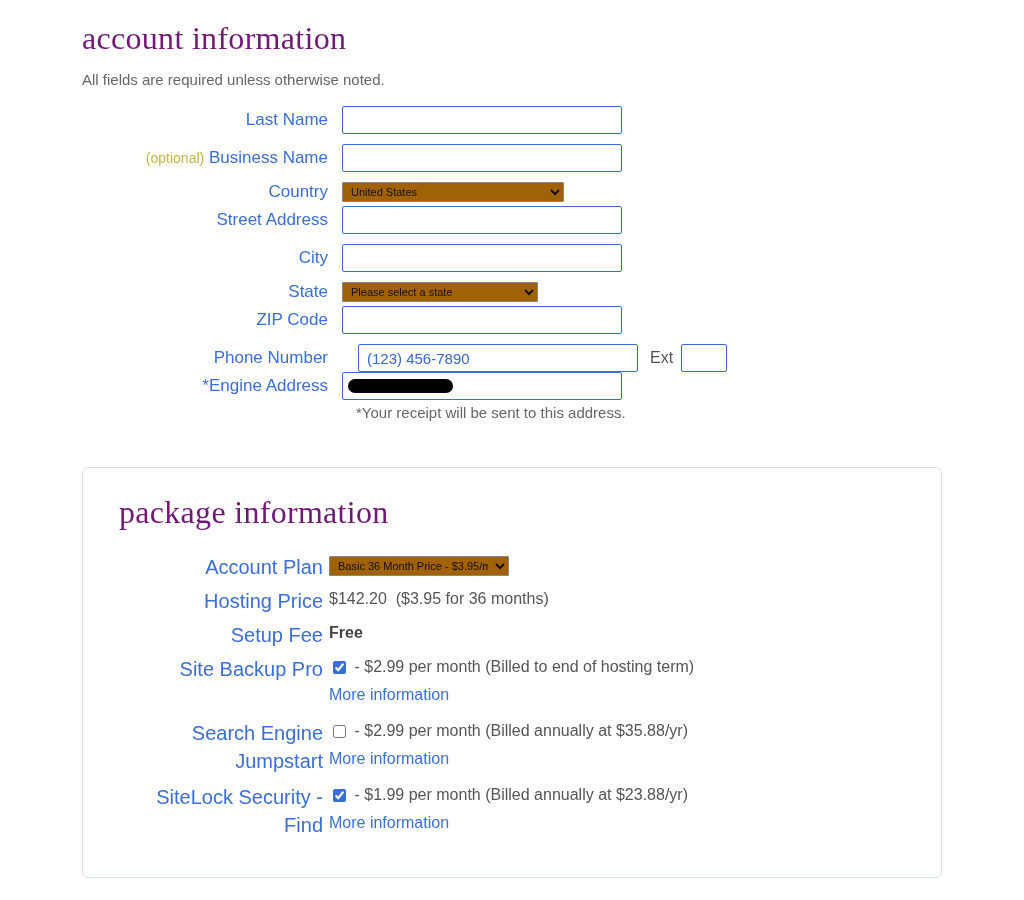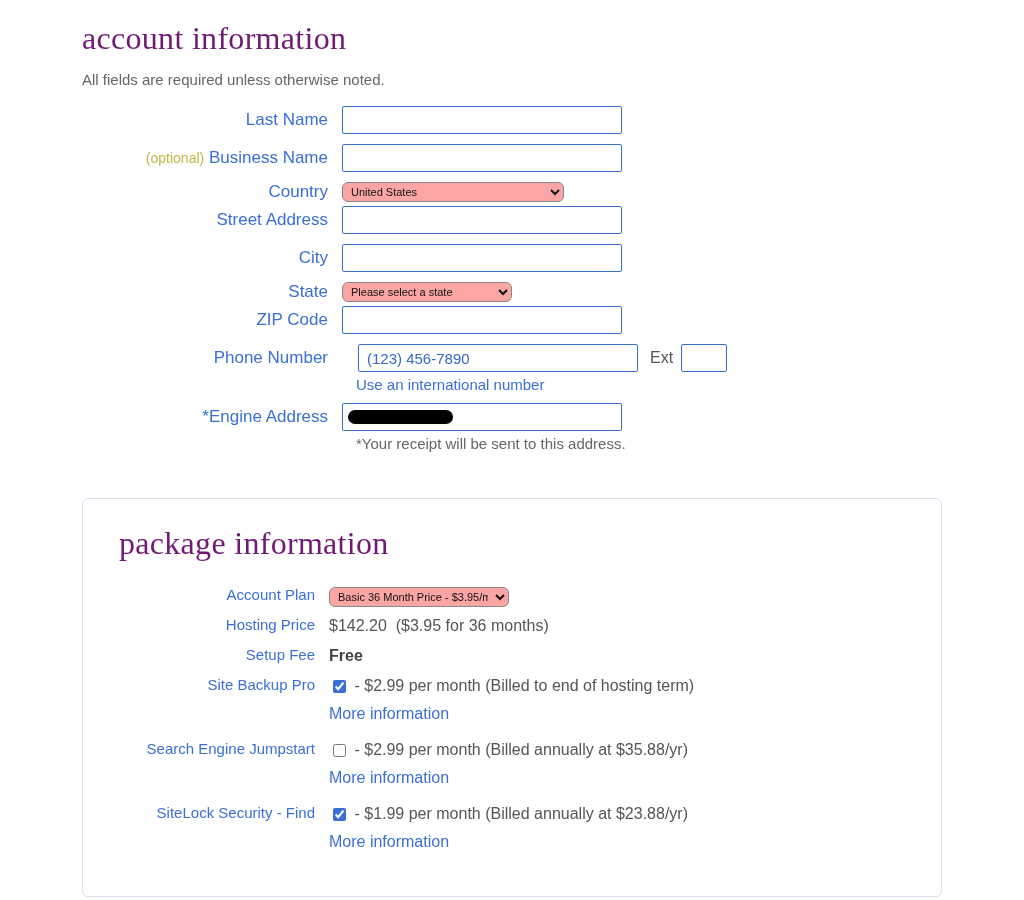--- a/index.html
+++ b/index.html
@@ -55,28 +55,28 @@
     color:#3b6fd6;
     background:#fff;
   }
   input.text::placeholder { color:#3768c6; opacity:1; font-weight:400; }
   .w-lg { width:280px; }
   .w-ext { width:46px; }
 
   select.native {
     height:20px;
     border:1px solid #888;
-    border-radius:6px;
-    background:#fca5a5;
+    border-radius:1px;
+    background:#a16207;
     font-size:11px;
     padding:1px 4px;
     color:#111;
   }
   .sel-country { width:222px; }
-  .sel-state { width:170px; }
+  .sel-state { width:196px; }
   .sel-plan { width:180px; }
 
   .ext-label { color:#555; font-size:16px; margin-left:4px; }
 
   .below-input {
     margin-left:274px;
     font-size:15px;
     color:#3b6fd6;
     margin-top:4px;
     margin-bottom:10px;
@@ -99,23 +99,23 @@
 
   .pkg-row {
     display:flex;
     align-items:flex-start;
     margin-bottom:6px;
     font-size:16px;
   }
   .pkg-label {
     width:210px;
     text-align:right;
-    padding-right:14px;
-    color:#3b6fd6;
-    font-size:15px;
+    padding-right:6px;
+    color:#3b6fd6;
+    font-size:20px;
     line-height:1.4;
   }
   .pkg-val { flex:1; color:#555; line-height:1.5; }
   .pkg-val .bold { font-weight:600; color:#444; }
   .pkg-val .moreinfo { color:#3b6fd6; display:block; margin-top:4px; margin-bottom:6px; cursor:pointer; }
 
   input.cb { accent-color:#3b6fd6; transform:scale(1.0); margin-right:4px; vertical-align:-2px; }
 
 </style>
 </head>
@@ -184,21 +184,20 @@
   </div>
 
   <div class="form-row" style="margin-bottom:0;gap:16px;">
     <div class="label-col">Phone Number</div>
     <div class="input-col">
       <input class="text w-lg" type="text" placeholder="(123) 456-7890" style="">
       <span class="ext-label">Ext</span>
       <input class="text w-ext" type="text" style="">
     </div>
   </div>
-  <div class="below-input">Use an international number</div>
 
   <div class="form-row" style="margin-bottom:0;">
     <div class="label-col">*Engine Address</div>
     <div class="input-col" style="position:relative;">
       <input class="text w-lg" type="text" style="">
       <span class="redacted" style="position:absolute; left:6px; top:7px;"></span>
     </div>
   </div>
   <div class="below-input gray">*Your receipt will be sent to this address.</div>
 

